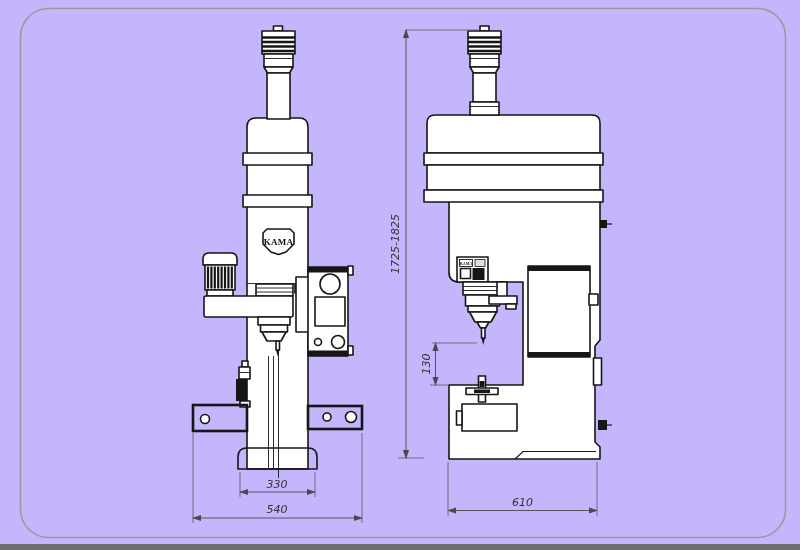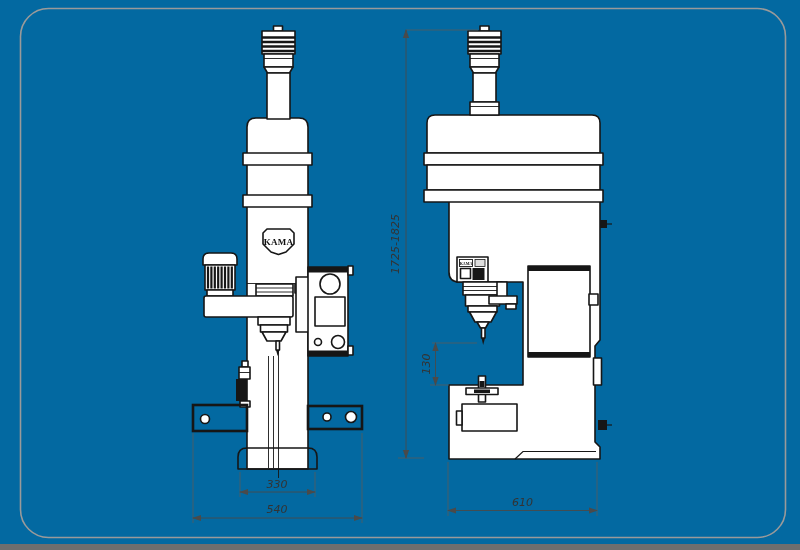--- a/index.html
+++ b/index.html
@@ -1,16 +1,16 @@
 <!DOCTYPE html>
 <html><head>
 <meta charset="utf-8">
 <style>
   html,body{margin:0;padding:0;background:#fff;}
-  .sheet{position:relative;width:800px;height:550px;background:#0369a1;overflow:hidden;
+  .sheet{position:relative;width:800px;height:550px;background:#c4b5fd;overflow:hidden;
          font-family:"DejaVu Sans",sans-serif;}
   svg{position:absolute;left:0;top:0;}
   
   .ln   {stroke:#161616;stroke-width:1.6;fill:none;stroke-linejoin:round;stroke-linecap:round;}
   .wh   {fill:#ffffff;}
   .thin {stroke:#161616;stroke-width:0.9;fill:none;}
   .med  {stroke:#161616;stroke-width:1.2;fill:none;}
   .thk  {stroke:#161616;stroke-width:2.6;fill:none;}
   .blk  {fill:#161616;stroke:none;}
   .rib  {stroke:#161616;stroke-width:2.2;fill:none;}

